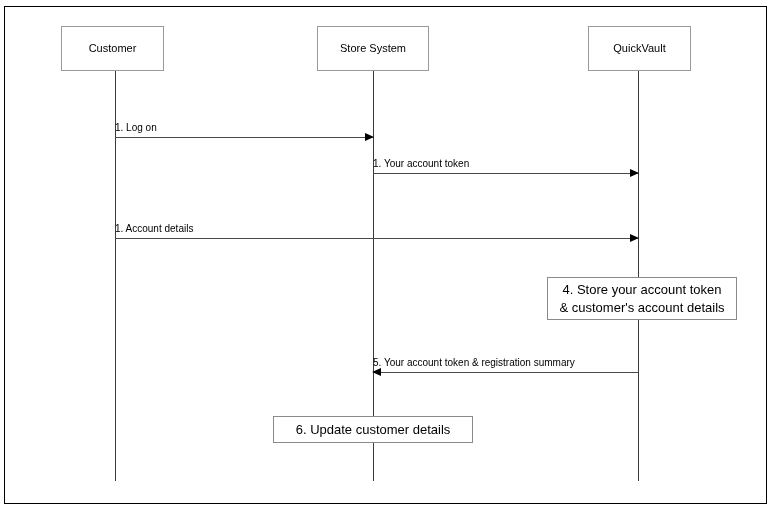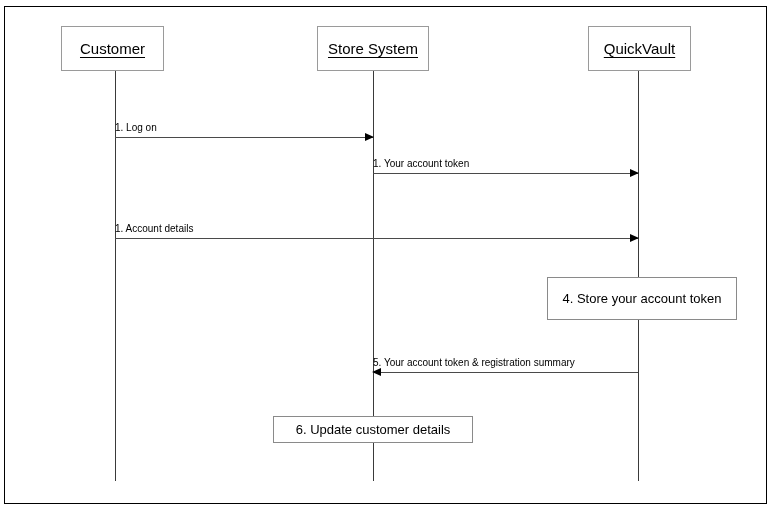--- a/index.html
+++ b/index.html
@@ -30,23 +30,22 @@
   .participant {
     position: absolute;
     box-sizing: border-box;
     border: 1px solid #9a9a9a;
     background: #ffffff;
     display: flex;
     align-items: center;
     justify-content: center;
   }
   .participant-label {
-    font-size: 15px;
+    font-size: 11px;
     color: #000000;
-    text-decoration: underline;
     text-underline-offset: 3px;
     white-space: nowrap;
     line-height: 1;
   }
   
   .lifeline {
     position: absolute;
     width: 1px;
     background: #3a3a3a;
   }
@@ -145,20 +144,21 @@
   </div>
 
   <div class="message" style="left:115px; top:238px; width:523px;">
     <div class="message-line"></div>
     <div class="arrowhead right"></div>
     <div class="message-label">1. Account details</div>
   </div>
 
   <div class="note-box" style="left:547px; top:277px; width:190px; height:43px;">
     <span class="note-line">4. Store your account token</span>
+    <span class="note-line">&amp; customer's account details</span>
   </div>
 
   <div class="message" style="left:373px; top:372px; width:265px;">
     <div class="message-line"></div>
     <div class="arrowhead left"></div>
     <div class="message-label">5. Your account token &amp; registration summary</div>
   </div>
 
   <div class="note-box" style="left:273px; top:416px; width:200px; height:27px;">
     <span class="note-line">6. Update customer details</span>

